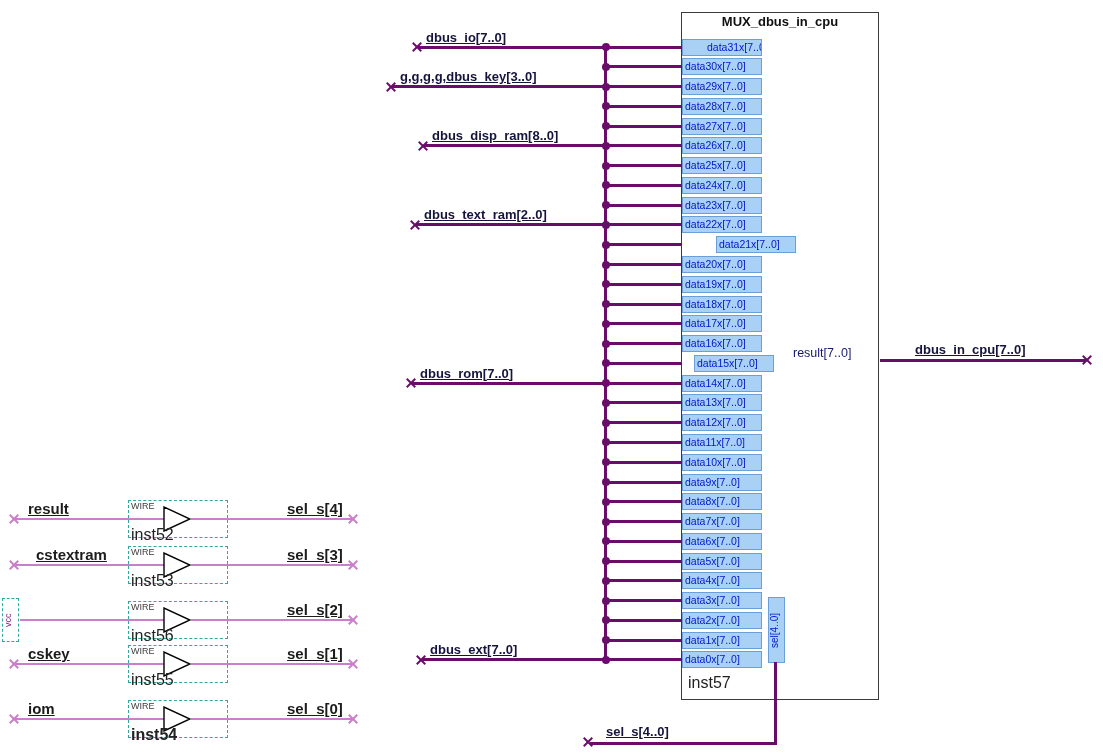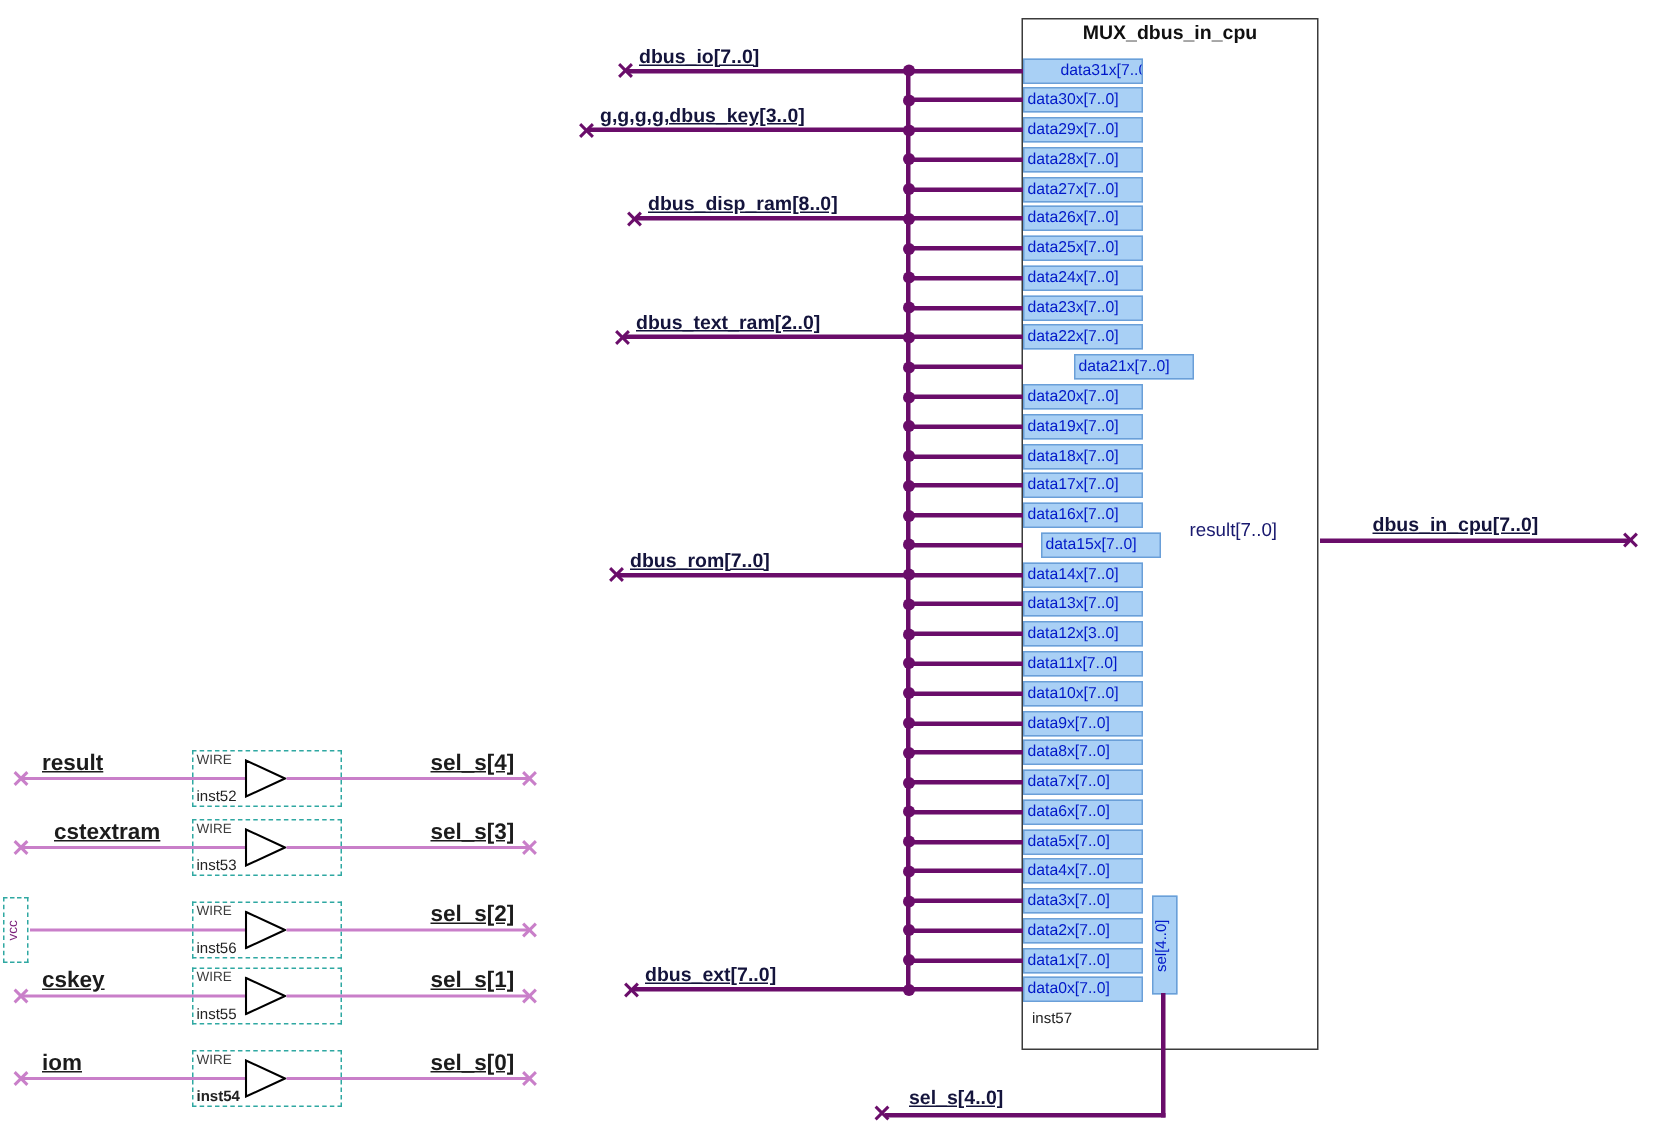--- a/index.html
+++ b/index.html
@@ -8,21 +8,21 @@
   #cv div{position:absolute;}
   .busline{background:#6a0d6a;}
   .dot{width:8px;height:8px;border-radius:50%;background:#6a0d6a;}
   .port{width:80px;height:17px;background:#a9d0f5;border:1px solid #6a9fd8;box-sizing:border-box;
         font-size:10.5px;line-height:15px;color:#0018c8;padding-left:2px;white-space:nowrap;overflow:hidden;}
   .portvert{background:#a9d0f5;border:1px solid #6a9fd8;color:#0018c8;font-size:10px;
         writing-mode:vertical-rl;transform:rotate(180deg);text-align:center;box-sizing:border-box;}
   .netlbl{font-weight:bold;font-size:13px;color:#14143c;text-decoration:underline;white-space:nowrap;}
   .biglbl{font-weight:bold;font-size:15px;color:#1c1c1c;text-decoration:underline;white-space:nowrap;}
   .typelbl{font-size:9px;color:#3c3c3c;}
-  .instlbl{font-size:10px;color:#222;}
+  .instlbl{font-size:16px;color:#222;}
   .resultlbl{font-size:12.5px;color:#18186e;white-space:nowrap;}
   .bufbox{border:1px dashed #2fa8a2;box-sizing:border-box;}
   .vccbox{border:1px dashed #2fa8a2;writing-mode:vertical-rl;transform:rotate(180deg);
         font-size:9px;color:#7a1f7a;text-align:center;box-sizing:border-box;}
   .mux-box{left:681px;top:12px;width:198px;height:688px;border:1px solid #3b3b3b;box-sizing:border-box;}
   .mux-title{left:681px;top:14px;width:198px;text-align:center;font-size:13px;font-weight:bold;color:#101010;}
   .xm{width:11px;height:11px;}
   .xm::before,.xm::after{content:"";position:absolute;left:4.5px;top:-0.5px;width:2px;height:12px;}
   .xm::before{transform:rotate(45deg);}
   .xm::after{transform:rotate(-45deg);}
@@ -100,21 +100,21 @@
     <div style="left: 604px; top: 361.884px; width: 78px; height: 3px; background: rgb(106, 13, 106);"></div>
     <div class="port" style="left: 682px; top: 354.884px; margin-left: 12px;">data15x[7..0]</div>
     <div class="dot" style="left: 601.5px; top: 359.384px;"></div>
     <div style="left: 604px; top: 381.658px; width: 78px; height: 3px; background: rgb(106, 13, 106);"></div>
     <div class="port" style="left: 682px; top: 374.658px;">data14x[7..0]</div>
     <div class="dot" style="left: 601.5px; top: 379.158px;"></div>
     <div style="left: 604px; top: 401.432px; width: 78px; height: 3px; background: rgb(106, 13, 106);"></div>
     <div class="port" style="left: 682px; top: 394.432px;">data13x[7..0]</div>
     <div class="dot" style="left: 601.5px; top: 398.932px;"></div>
     <div style="left: 604px; top: 421.206px; width: 78px; height: 3px; background: rgb(106, 13, 106);"></div>
-    <div class="port" style="left: 682px; top: 414.206px;">data12x[3..0]</div>
+    <div class="port" style="left: 682px; top: 414.206px;">data12x[7..0]</div>
     <div class="dot" style="left: 601.5px; top: 418.706px;"></div>
     <div style="left: 604px; top: 440.98px; width: 78px; height: 3px; background: rgb(106, 13, 106);"></div>
     <div class="port" style="left: 682px; top: 433.98px;">data11x[7..0]</div>
     <div class="dot" style="left: 601.5px; top: 438.48px;"></div>
     <div style="left: 604px; top: 460.754px; width: 78px; height: 3px; background: rgb(106, 13, 106);"></div>
     <div class="port" style="left: 682px; top: 453.754px;">data10x[7..0]</div>
     <div class="dot" style="left: 601.5px; top: 458.254px;"></div>
     <div style="left: 604px; top: 480.528px; width: 78px; height: 3px; background: rgb(106, 13, 106);"></div>
     <div class="port" style="left: 682px; top: 473.528px;">data9x[7..0]</div>
     <div class="dot" style="left: 601.5px; top: 478.028px;"></div>

